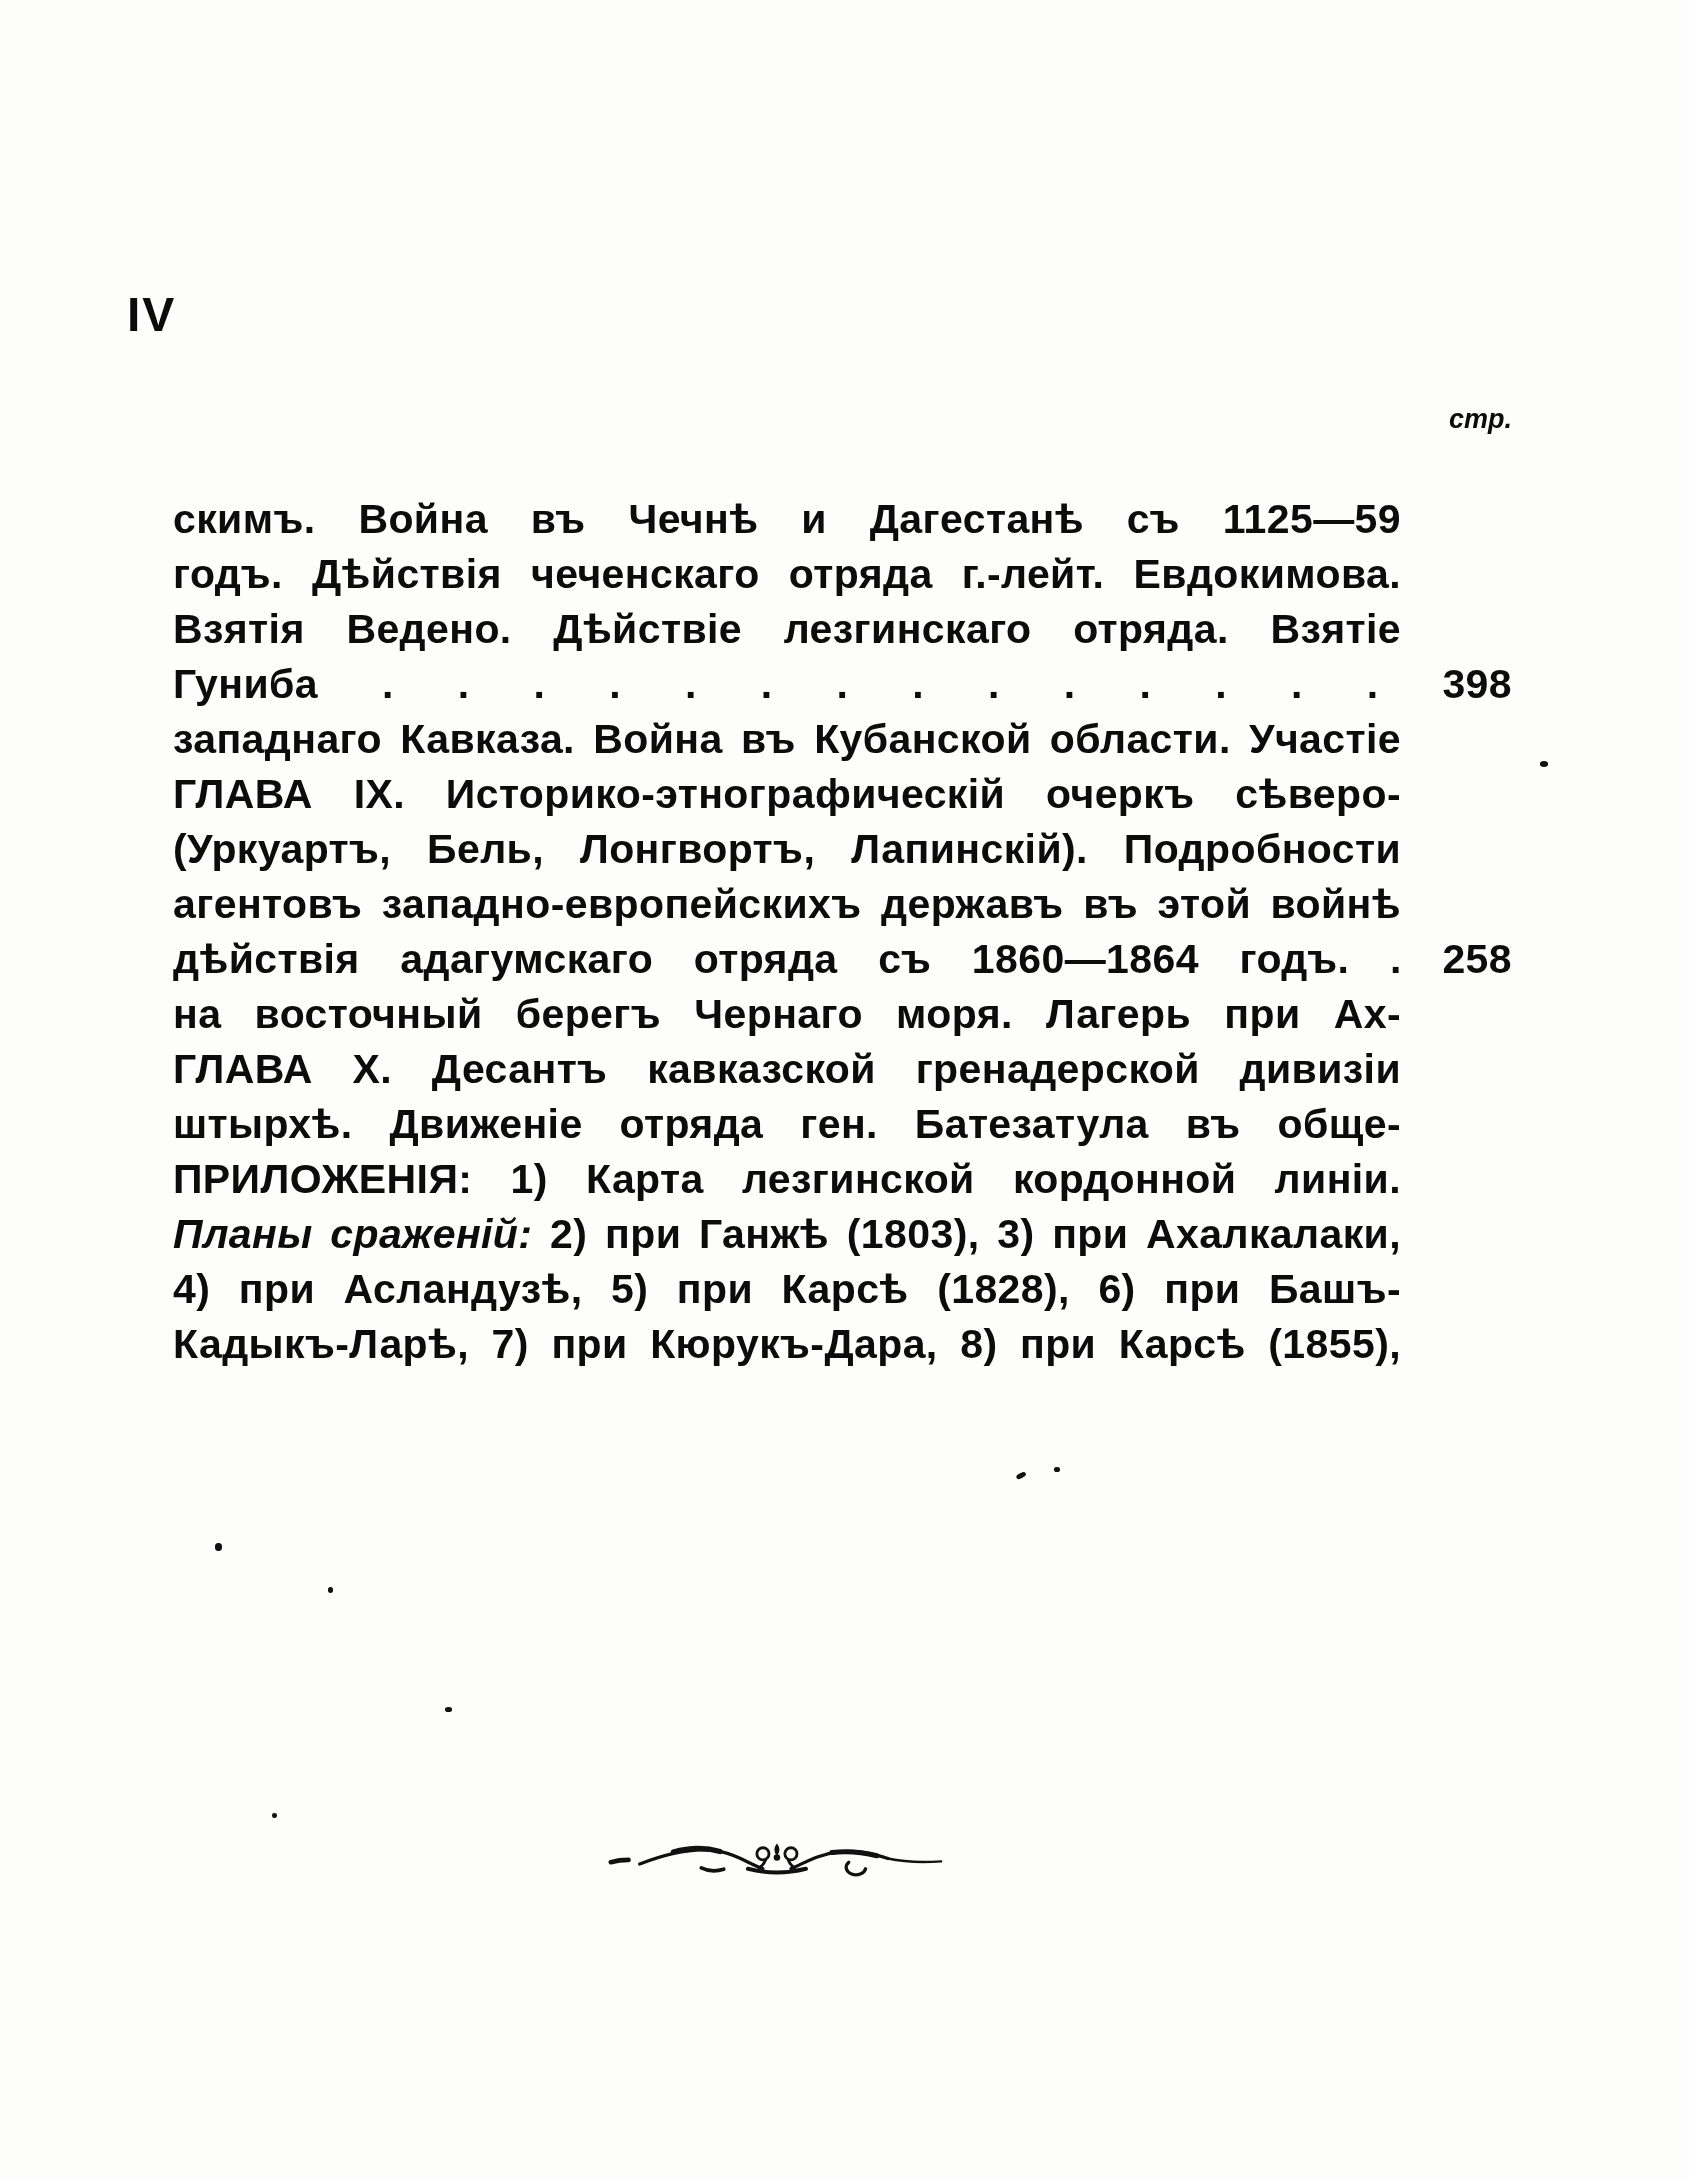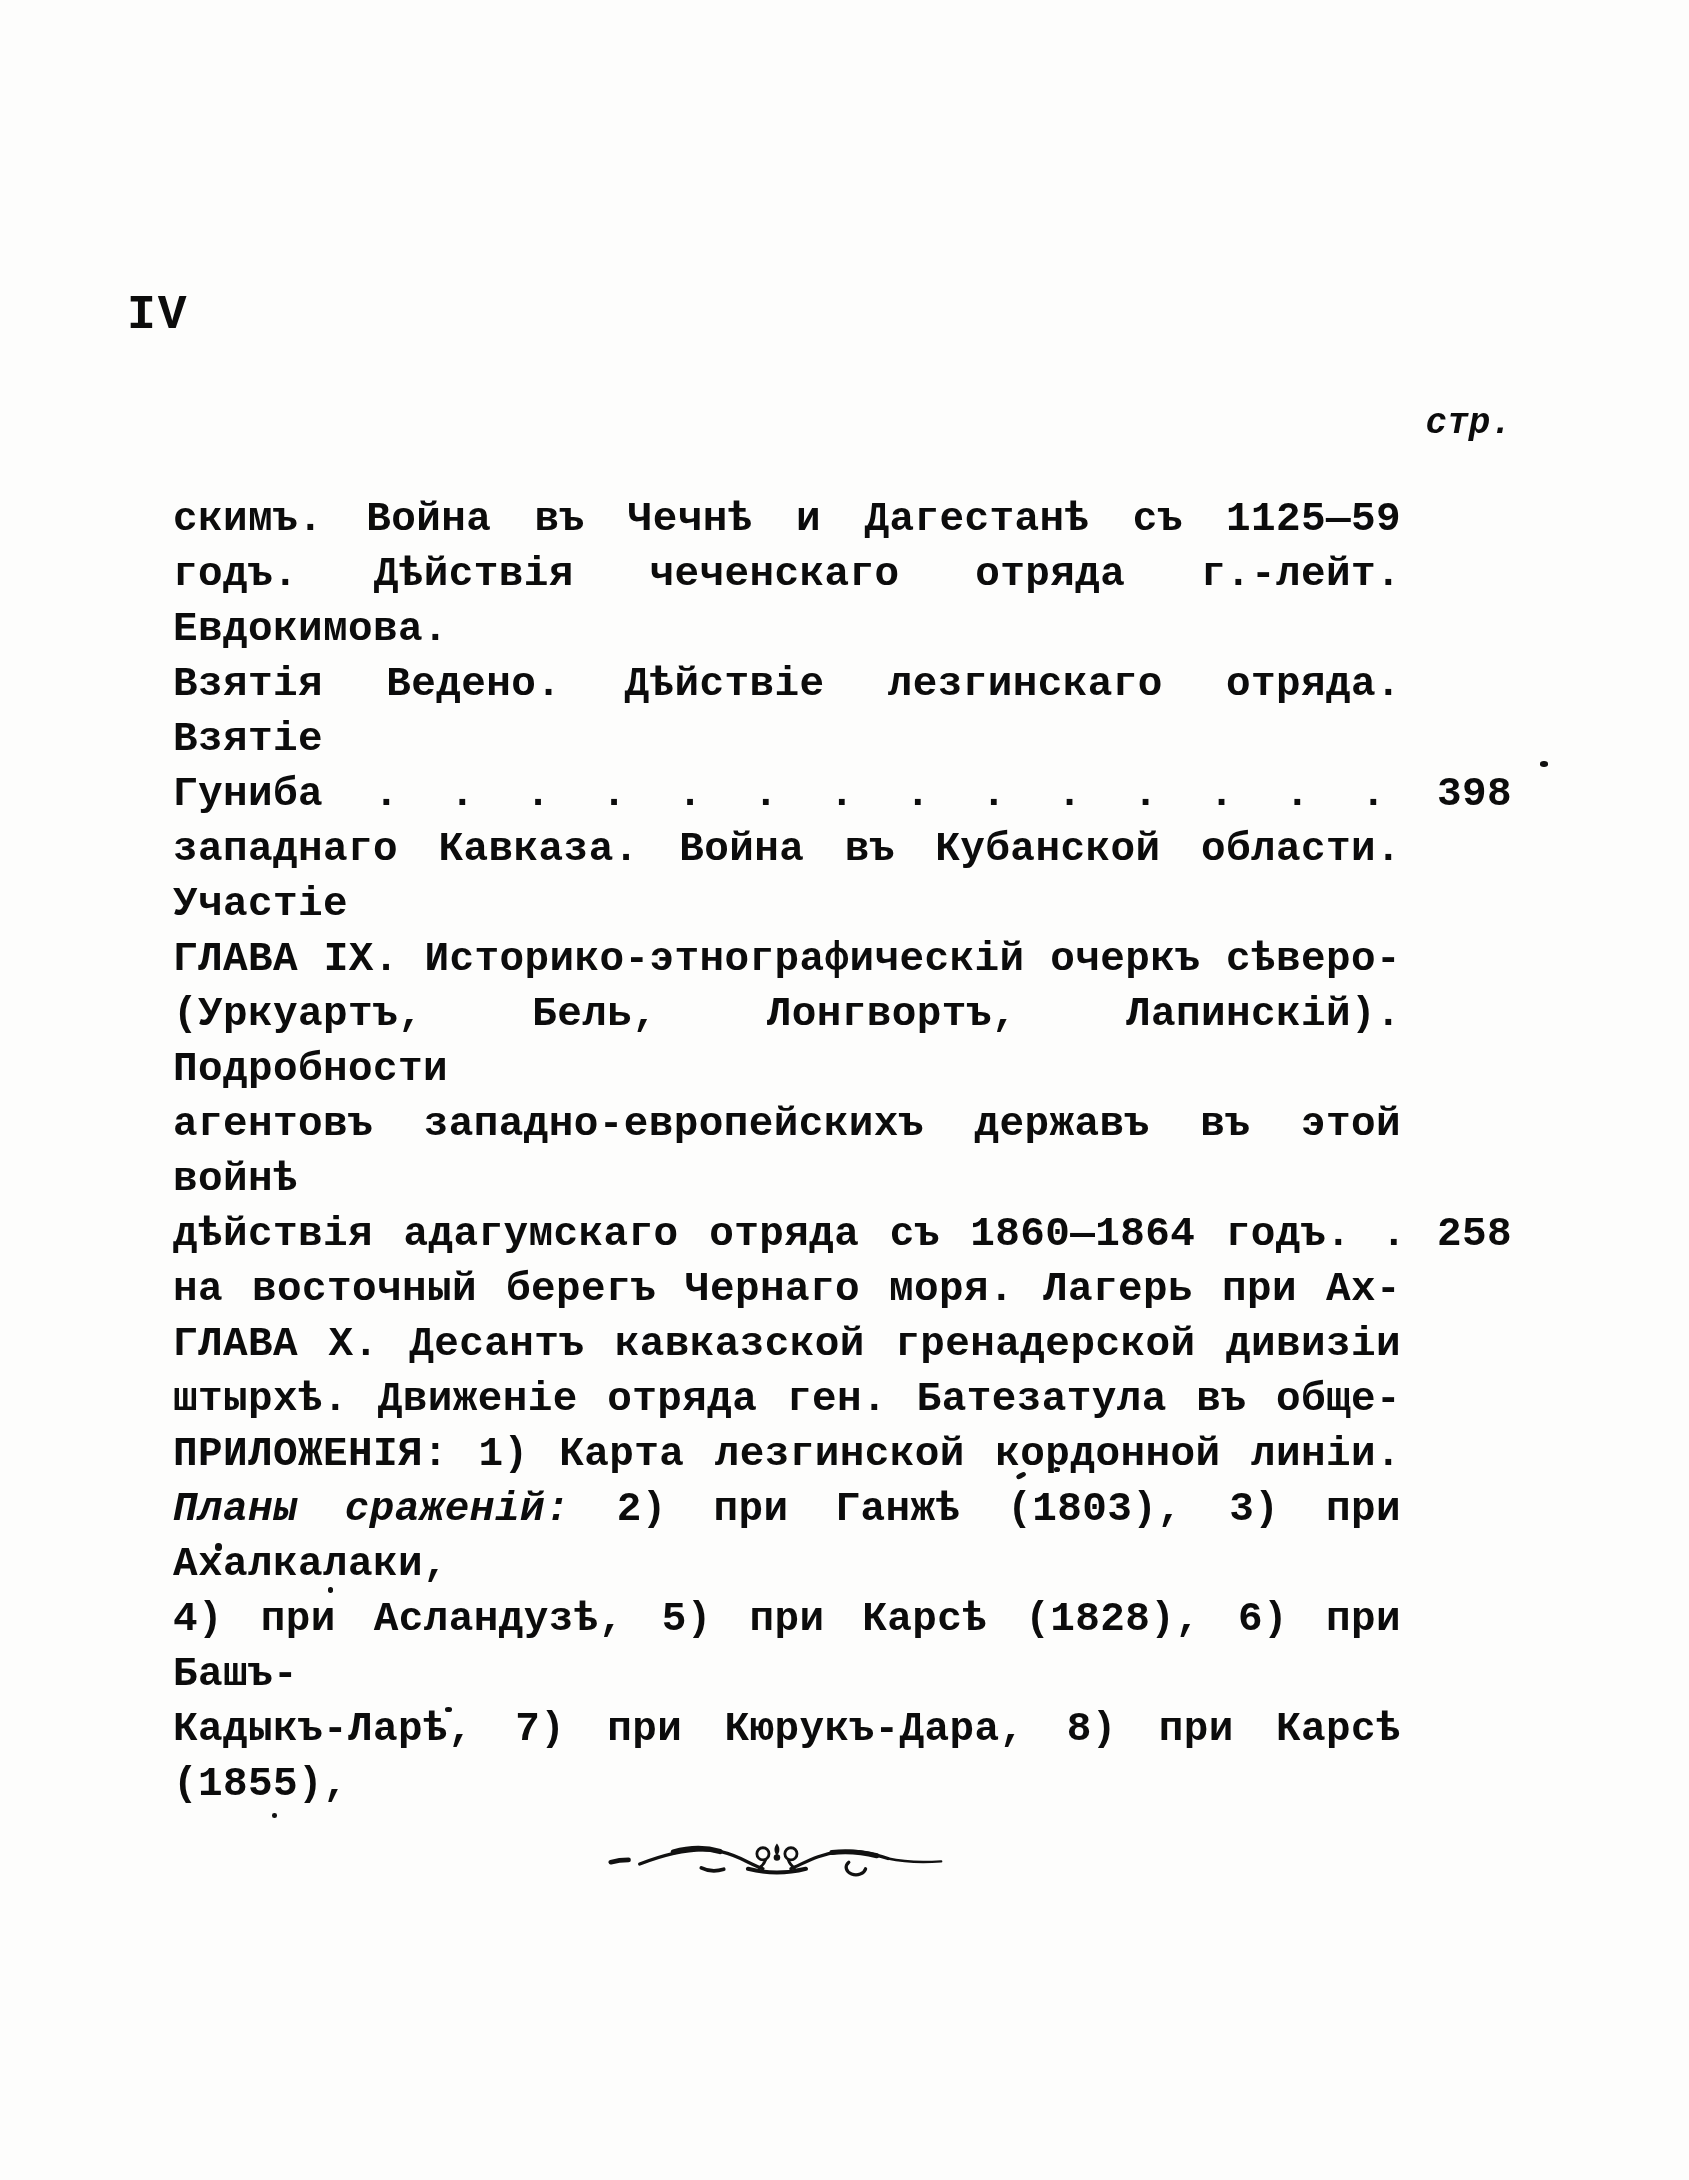--- a/index.html
+++ b/index.html
@@ -2,37 +2,37 @@
 <html style="font-size:15px"><head>
 <meta charset="utf-8">
 <style>
   html, body { margin: 0; padding: 0; background: #ffffff; }
   .page {
     position: relative;
     width: 1689px;
     height: 2180px;
     background: #fdfdfc;
     overflow: hidden;
-    font-family: Liberation Mono, monospace;
+    font-family: Liberation Sans, sans-serif;
     color: #0c0c0c;
   }
   .folio {
     position: absolute;
     left: 127px;
     top: 291px;
     font-size: 48px;
     font-weight: bold;
     letter-spacing: 1.9px;
     line-height: 1;
   }
   .col-header {
     position: absolute;
     right: 177px;
     top: 406px;
-    font-size: 36px;
+    font-size: 27px;
     font-style: italic;
     font-weight: bold;
     line-height: 1;
   }
   .toc {
     position: absolute;
     left: 173px;
     top: 492px;
     width: 1339px;
     font-size: 41px;

